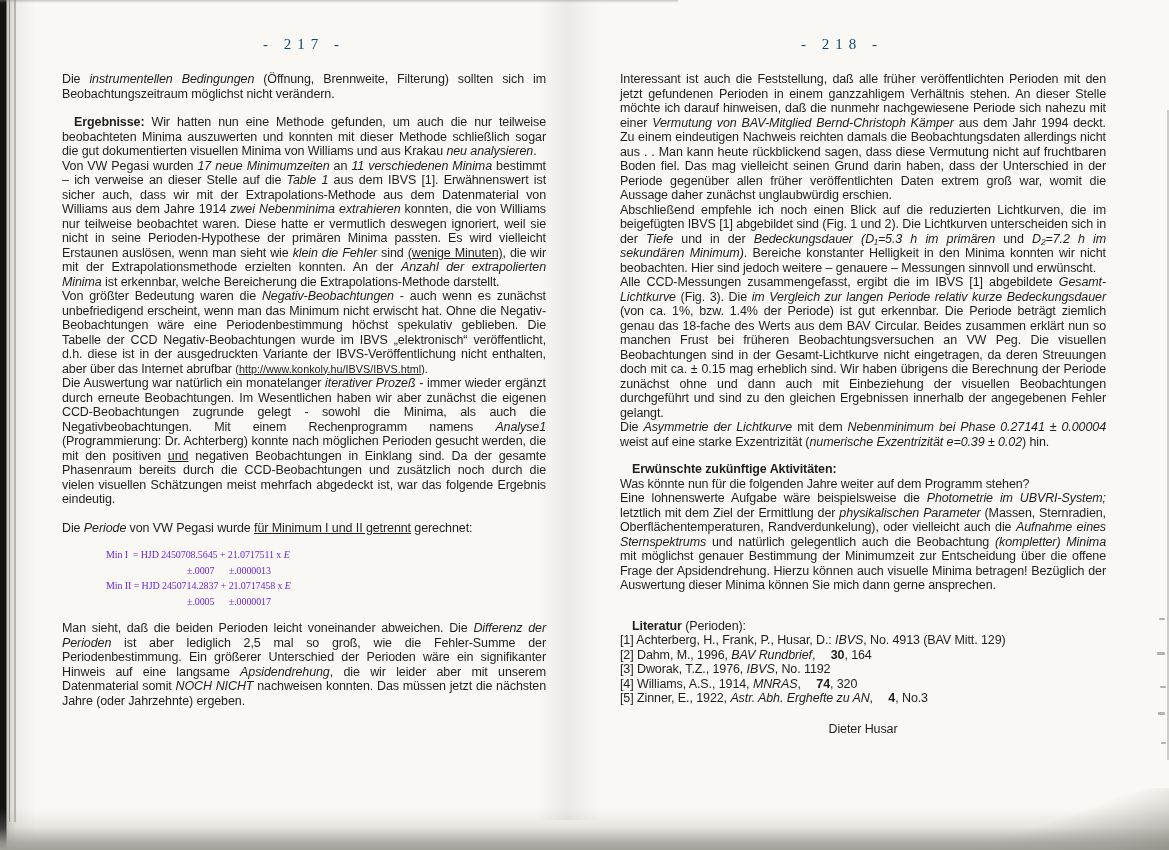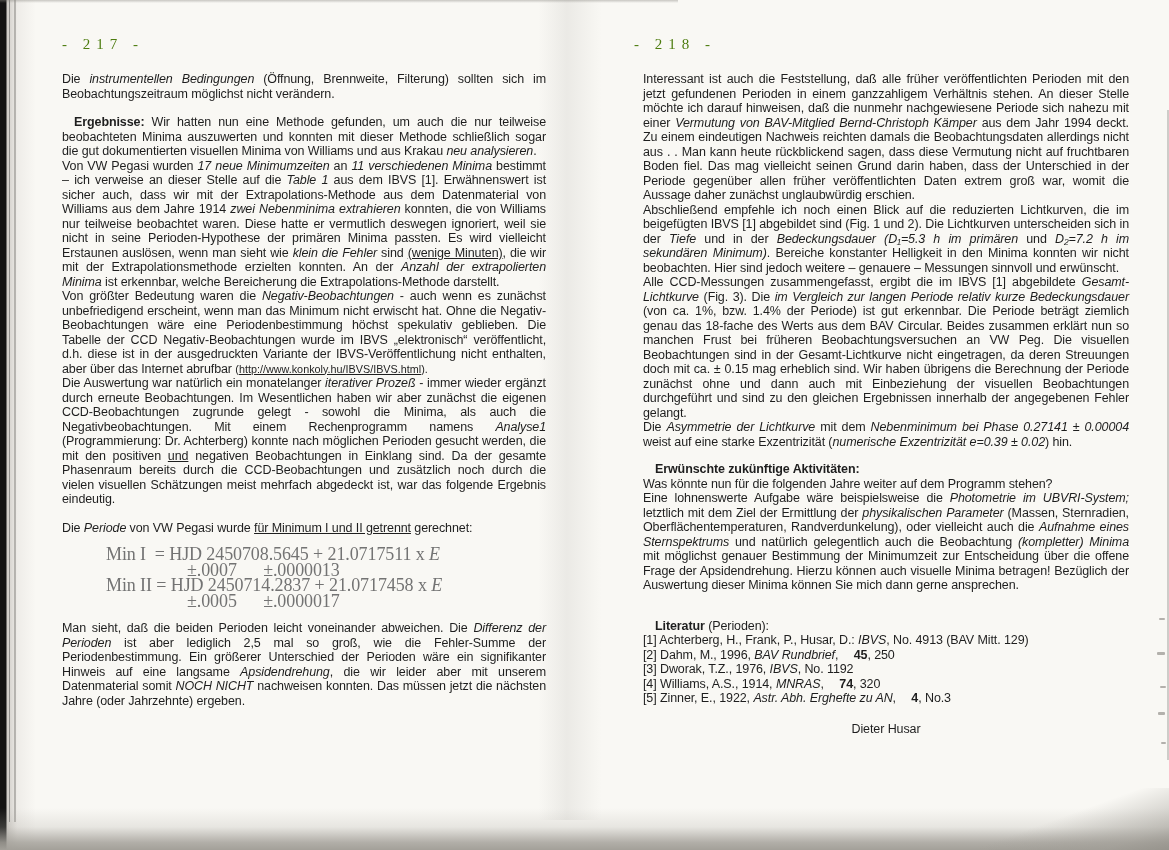--- a/index.html
+++ b/index.html
@@ -6,42 +6,43 @@
   body{
     width:1169px;height:850px;overflow:hidden;position:relative;
     background:#f9f8f4;
     font-family:"Liberation Sans", sans-serif;
   }
   .scan{position:absolute;inset:0;}
   
   .page-num{
     position:absolute;top:36px;
     font-family:"Liberation Serif", serif;
-    font-size:15px;letter-spacing:6px;color:#4d7c0f;
+    font-size:15px;letter-spacing:6px;color:#0c4a6e;
+    text-align:center;
   }
   .page-num.left{left:62px;width:484px;}
-  .page-num.right{left:634px;width:486px;}
+  .page-num.right{left:599px;width:486px;}
   
   .col{
     position:absolute;top:72px;
     width:484px;
     font-size:12.5px;line-height:14.5px;letter-spacing:-0.1px;
     color:#1e1e1e;text-align:justify;
   }
   #col-left{left:62px;}
-  #col-right{left:643px;width:486px;}
+  #col-right{left:620px;width:486px;}
   .para{margin:0;}
   .para.right{text-align:center;}
   .it{font-style:italic;}
   .bd{font-weight:bold;padding-left:12px;}
   .un{text-decoration:underline;}
   .sm{font-size:10.8px;letter-spacing:0;}
   .formula{
     font-family:"Liberation Serif", serif;
-    font-size:18px;line-height:15.5px;color:#737373;
+    font-size:10px;line-height:15.5px;color:#6d28d9;
     white-space:pre;text-align:left;
   }
   
   .edge-left{position:absolute;left:0;top:0;bottom:0;width:36px;
     background:linear-gradient(90deg,#131313 0,#131313 6px,#cfccc7 7px,#eeece8 17px,rgba(249,248,244,0) 36px);}
   .edge-line{position:absolute;top:0;bottom:28px;}
   .edge-line.lv1{left:9px;width:1px;background:rgba(85,85,85,.55);}
   .edge-line.lv2{left:14px;width:2px;background:rgba(120,118,112,.45);}
   .edge-top{position:absolute;left:0;top:0;width:58%;height:3px;
     background:linear-gradient(180deg,rgba(140,138,132,.45),rgba(140,138,132,0));}
@@ -83,21 +84,21 @@
       <p class="para"><span>Abschließend empfehle ich noch einen Blick auf die reduzierten Lichtkurven, die im beigefügten IBVS [1] abgebildet sind (Fig. 1 und 2). Die Lichtkurven unterscheiden sich in der </span><span class="it">Tiefe</span><span> und in der </span><span class="it">Bedeckungsdauer (D₁=5.3 h im primären</span><span> und </span><span class="it">D₂=7.2 h im sekundären Minimum)</span><span>. Bereiche konstanter Helligkeit in den Minima konnten wir nicht beobachten. Hier sind jedoch weitere – genauere – Messungen sinnvoll und erwünscht.</span></p>
       <p class="para"><span>Alle CCD-Messungen zusammengefasst, ergibt die im IBVS [1] abgebildete </span><span class="it">Gesamt-Lichtkurve</span><span> (Fig. 3). Die </span><span class="it">im Vergleich zur langen Periode relativ kurze Bedeckungsdauer</span><span> (von ca. 1%, bzw. 1.4% der Periode) ist gut erkennbar. Die Periode beträgt ziemlich genau das 18-fache des Werts aus dem BAV Circular. Beides zusammen erklärt nun so manchen Frust bei früheren Beobachtungsversuchen an VW Peg. Die visuellen Beobachtungen sind in der Gesamt-Lichtkurve nicht eingetragen, da deren Streuungen doch mit ca. ± 0.15 mag erheblich sind. Wir haben übrigens die Berechnung der Periode zunächst ohne und dann auch mit Einbeziehung der visuellen Beobachtungen durchgeführt und sind zu den gleichen Ergebnissen innerhalb der angegebenen Fehler gelangt.</span></p>
       <p class="para"><span>Die </span><span class="it">Asymmetrie der Lichtkurve</span><span> mit dem </span><span class="it">Nebenminimum bei Phase 0.27141 ± 0.00004</span><span> weist auf eine starke Exzentrizität (</span><span class="it">numerische Exzentrizität e=0.39 ± 0.02</span><span>) hin.</span></p>
       <div style="height: 13px;"></div>
       <p class="para"><span class="bd">Erwünschte zukünftige Aktivitäten:</span></p>
       <p class="para"><span>Was könnte nun für die folgenden Jahre weiter auf dem Programm stehen?</span></p>
       <p class="para"><span>Eine lohnenswerte Aufgabe wäre beispielsweise die </span><span class="it">Photometrie im UBVRI-System;</span><span> letztlich mit dem Ziel der Ermittlung der </span><span class="it">physikalischen Parameter</span><span> (Massen, Sternradien, Oberflächentemperaturen, Randverdunkelung), oder vielleicht auch die </span><span class="it">Aufnahme eines Sternspektrums</span><span> und natürlich gelegentlich auch die Beobachtung </span><span class="it">(kompletter) Minima</span><span> mit möglichst genauer Bestimmung der Minimumzeit zur Entscheidung über die offene Frage der Apsidendrehung. Hierzu können auch visuelle Minima betragen! Bezüglich der Auswertung dieser Minima können Sie mich dann gerne ansprechen.</span></p>
       <div style="height: 26px;"></div>
       <p class="para"><span class="bd">Literatur</span><span> (Perioden):</span></p>
       <p class="para"><span>[1] Achterberg, H., Frank, P., Husar, D.: </span><span class="it">IBVS</span><span>, No. 4913 (BAV Mitt. 129)</span></p>
-      <p class="para"><span>[2] Dahm, M., 1996, </span><span class="it">BAV Rundbrief</span><span>, </span><span class="bd">45</span><span>, 250</span></p>
+      <p class="para"><span>[2] Dahm, M., 1996, </span><span class="it">BAV Rundbrief</span><span>, </span><span class="bd">30</span><span>, 164</span></p>
       <p class="para"><span>[3] Dworak, T.Z., 1976, </span><span class="it">IBVS</span><span>, No. 1192</span></p>
       <p class="para"><span>[4] Williams, A.S., 1914, </span><span class="it">MNRAS</span><span>, </span><span class="bd">74</span><span>, 320</span></p>
       <p class="para"><span>[5] Zinner, E., 1922, </span><span class="it">Astr. Abh. Erghefte zu AN</span><span>, </span><span class="bd">4</span><span>, No.3</span></p>
       <div style="height: 16px;"></div>
       <p class="para right"><span>Dieter Husar</span></p>
     </div>
 
   <div class="gutter"></div>
   <div class="edge-left"></div>
   <div class="edge-line lv1"></div>

